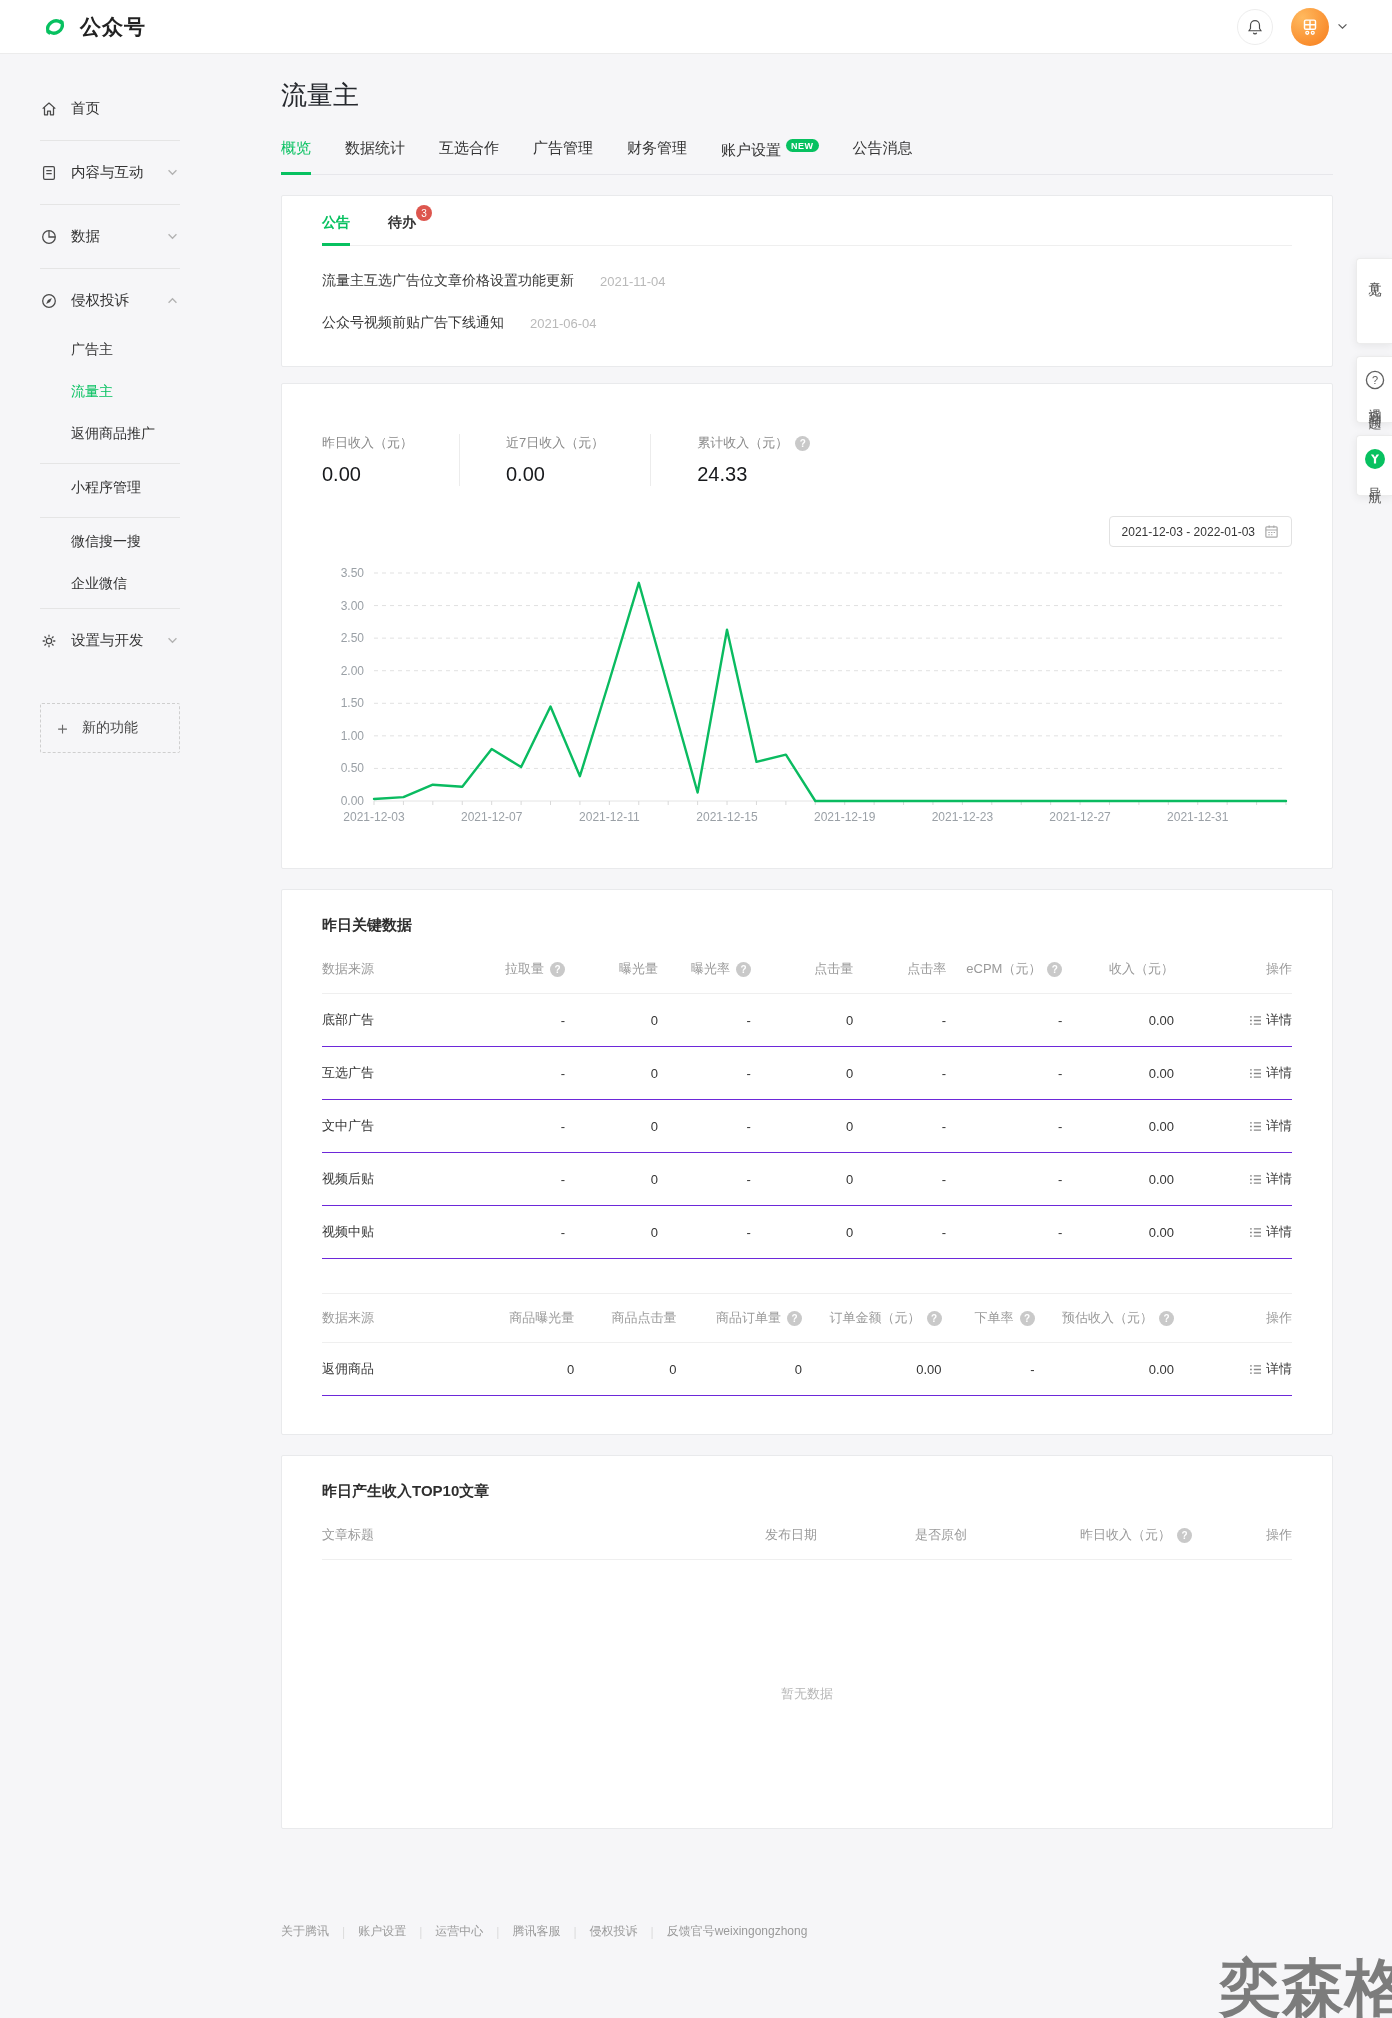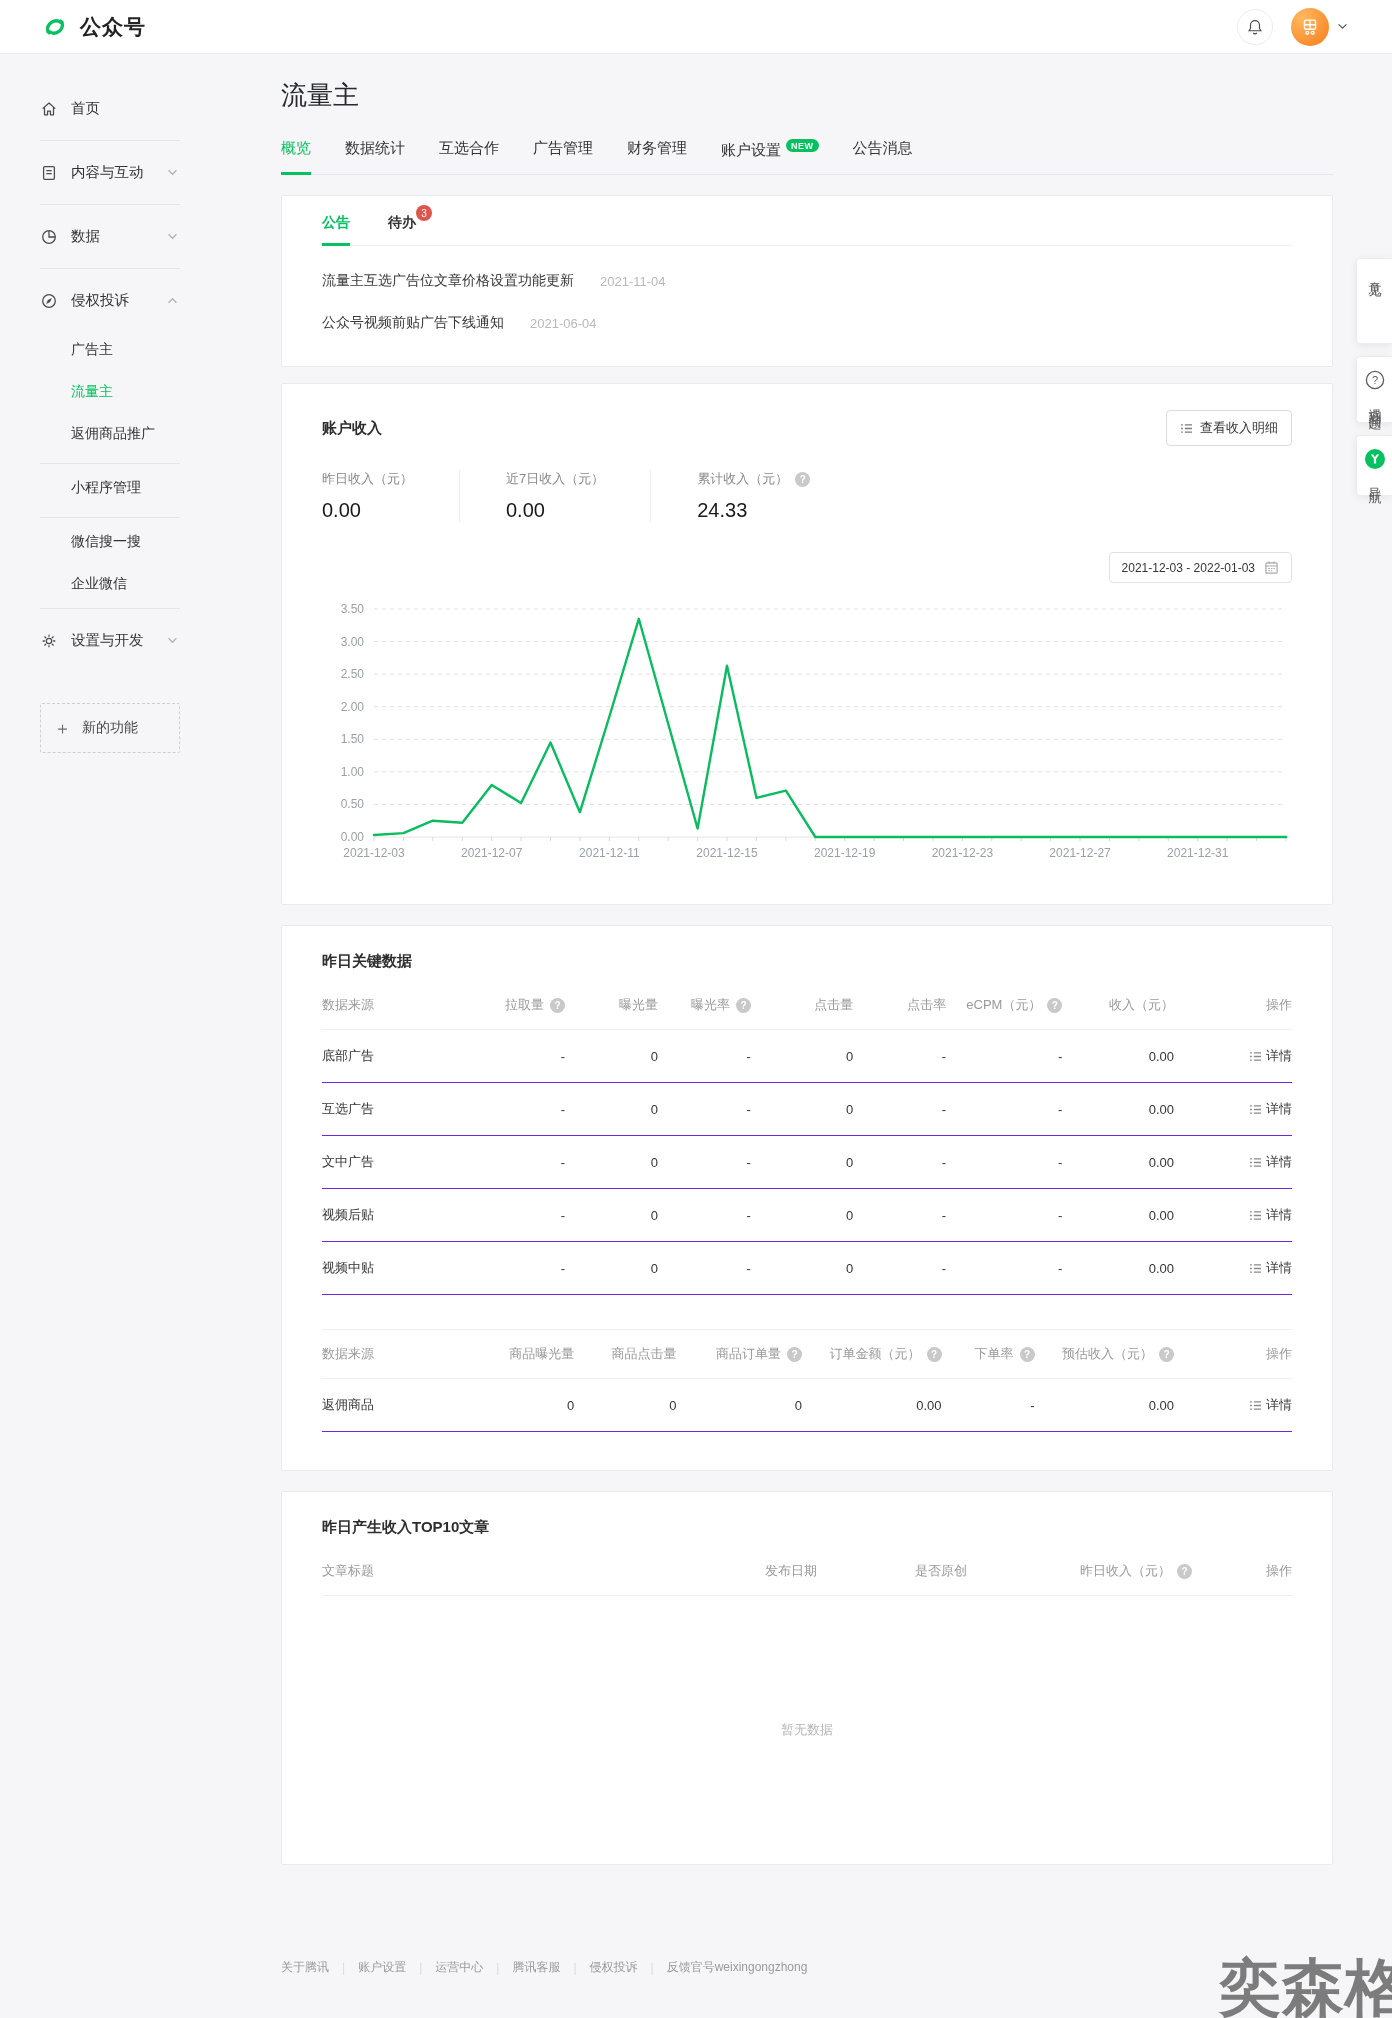--- a/index.html
+++ b/index.html
@@ -286,31 +286,20 @@
             <span class="ann-date">2021-11-04</span>
           </div>
           <div class="ann-row">
             <span class="ann-title">公众号视频前贴广告下线通知</span>
             <span class="ann-date">2021-06-04</span>
           </div>
         </div>
     </section>
 
     <section class="card card-income">
-      <div class="inc-head">
-        <div class="card-title">账户收入</div>
-        <button class="detail-btn">
-          <span class="icon">
-            <svg width="13" height="11" viewBox="0 0 14 12">
-                <path d="M1 2h2M5.2 2H13M1 6h2M5.2 6H13M1 10h2M5.2 10H13" stroke="#7c7c7c" stroke-width="1.5"></path>
-              </svg>
-          </span>
-          <span>查看收入明细</span>
-        </button>
-      </div>
       <div class="stats" id="income-stats">
           <div class="stat">
             <div class="stat-label">
               <span>昨日收入（元）</span>
             </div>
             <div class="stat-value">0.00</div>
           </div>
           <div class="stat">
             <div class="stat-label">
               <span>近7日收入（元）</span>

